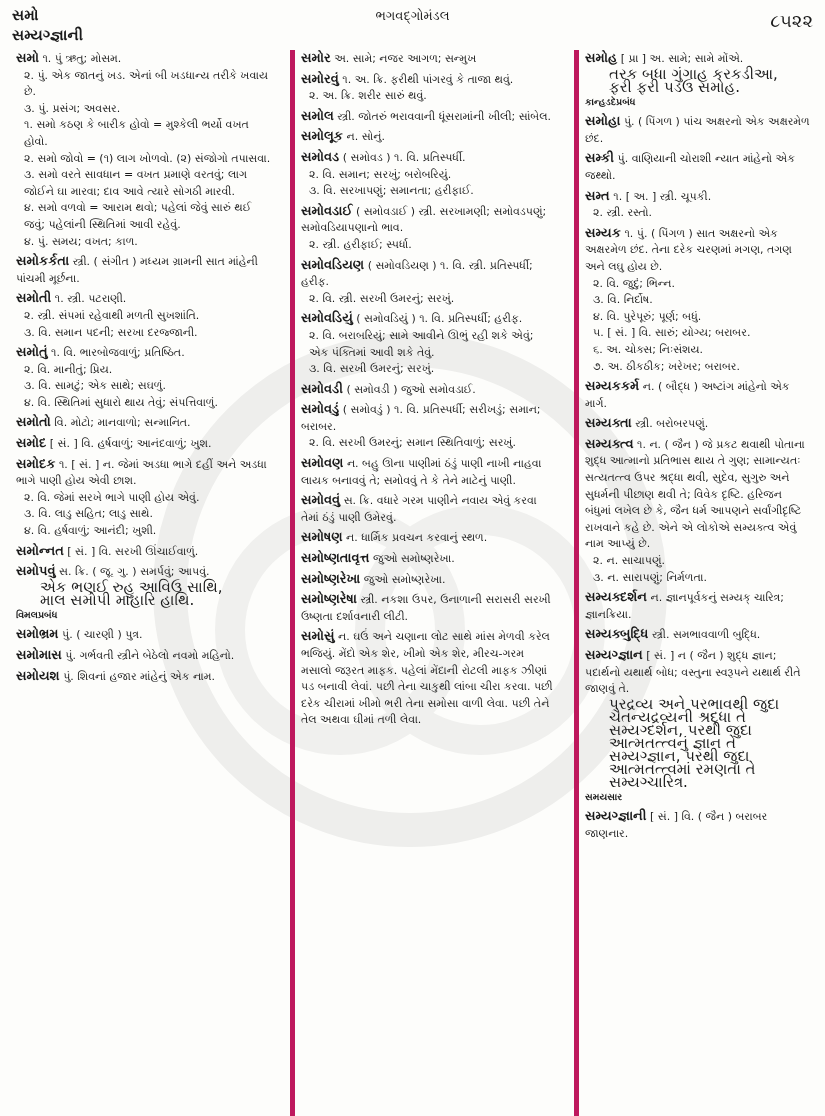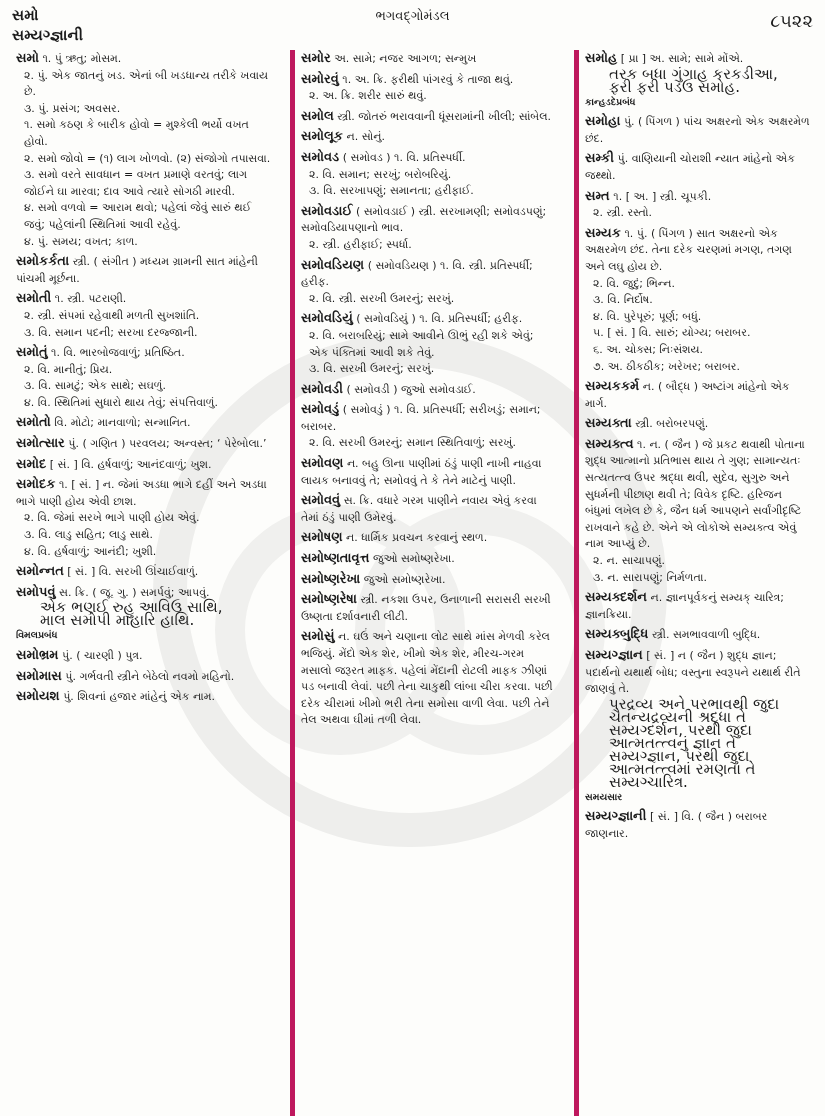--- a/index.html
+++ b/index.html
@@ -47,21 +47,20 @@
   <div class="page-no">૮૫૨૨</div>
 </div>
 
 <div class="columns">
   <div class="col col1">
       <div class="entry"><span class="hw">સમો</span> <span>૧. પું ઋતુ; મોસમ.</span><span class="sub">૨. પું. એક જાતનું ખડ. એનાં બી ખડધાન્ય તરીકે ખવાય છે.</span><span class="sub">૩. પું. પ્રસંગ; અવસર.</span><span class="sub">૧. સમો કઠણ કે બારીક હોવો = મુશ્કેલી ભર્યો વખત હોવો.</span><span class="sub">૨. સમો જોવો = (૧) લાગ ખોળવો. (૨) સંજોગો તપાસવા.</span><span class="sub">૩. સમો વરતે સાવધાન = વખત પ્રમાણે વરતવું; લાગ જોઈને ઘા મારવા; દાવ આવે ત્યારે સોગઠી મારવી.</span><span class="sub">૪. સમો વળવો = આરામ થવો; પહેલાં જેવું સારું થઈ જવું; પહેલાંની સ્થિતિમાં આવી રહેવું.</span><span class="sub">૪. પું. સમય; વખત; કાળ.</span></div>
       <div class="entry"><span class="hw">સમોકર્કતા</span> <span>સ્ત્રી. ( સંગીત ) મધ્યમ ગ્રામની સાત માંહેની પાંચમી મૂર્છના.</span></div>
       <div class="entry"><span class="hw">સમોતી</span> <span>૧. સ્ત્રી. પટરાણી.</span><span class="sub">૨. સ્ત્રી. સંપમાં રહેવાથી મળતી સુખશાંતિ.</span><span class="sub">૩. વિ. સમાન પદની; સરખા દરજ્જાની.</span></div>
       <div class="entry"><span class="hw">સમોતું</span> <span>૧. વિ. ભારબોજવાળું; પ્રતિષ્ઠિત.</span><span class="sub">૨. વિ. માનીતું; પ્રિય.</span><span class="sub">૩. વિ. સામટું; એક સાથે; સઘળું.</span><span class="sub">૪. વિ. સ્થિતિમાં સુધારો થાય તેવું; સંપત્તિવાળું.</span></div>
       <div class="entry"><span class="hw">સમોતો</span> <span>વિ. મોટો; માનવાળો; સન્માનિત.</span></div>
-      <div class="entry"><span class="hw">સમોત્સાર</span> <span>પું. ( ગણિત ) પરવલય; અન્વસ્ત; ‘ પેરેબોલા.’</span></div>
       <div class="entry"><span class="hw">સમોદ</span> <span>[ સં. ] વિ. હર્ષવાળું; આનંદવાળું; ખુશ.</span></div>
       <div class="entry"><span class="hw">સમોદક</span> <span>૧. [ સં. ] ન. જેમાં અડધા ભાગે દહીં અને અડધા ભાગે પાણી હોય એવી છાશ.</span><span class="sub">૨. વિ. જેમાં સરખે ભાગે પાણી હોય એવું.</span><span class="sub">૩. વિ. લાડુ સહિત; લાડુ સાથે.</span><span class="sub">૪. વિ. હર્ષવાળું; આનંદી; ખુશી.</span></div>
       <div class="entry"><span class="hw">સમોન્નત</span> <span>[ સં. ] વિ. સરખી ઊંચાઈવાળું.</span></div>
       <div class="entry"><span class="hw">સમોપવું</span> <span>સ. ક્રિ. ( જૂ. ગુ. ) સમર્પવું; આપવું.</span><span class="quote">એક ભણઈ રુહુ આવિઉ સાથિ,</span><span class="quote">માલ સમોપી માહારિ હાથિ.</span><span class="source">વિમલપ્રબંધ</span></div>
       <div class="entry"><span class="hw">સમોભ્રમ</span> <span>પું. ( ચારણી ) પુત્ર.</span></div>
       <div class="entry"><span class="hw">સમોમાસ</span> <span>પું. ગર્ભવતી સ્ત્રીને બેઠેલો નવમો મહિનો.</span></div>
       <div class="entry"><span class="hw">સમોયશ</span> <span>પું. શિવનાં હજાર માંહેનું એક નામ.</span></div>
     </div>
   <div class="col col2">
       <div class="entry"><span class="hw">સમોર</span> <span>અ. સામે; નજર આગળ; સન્મુખ</span></div>

